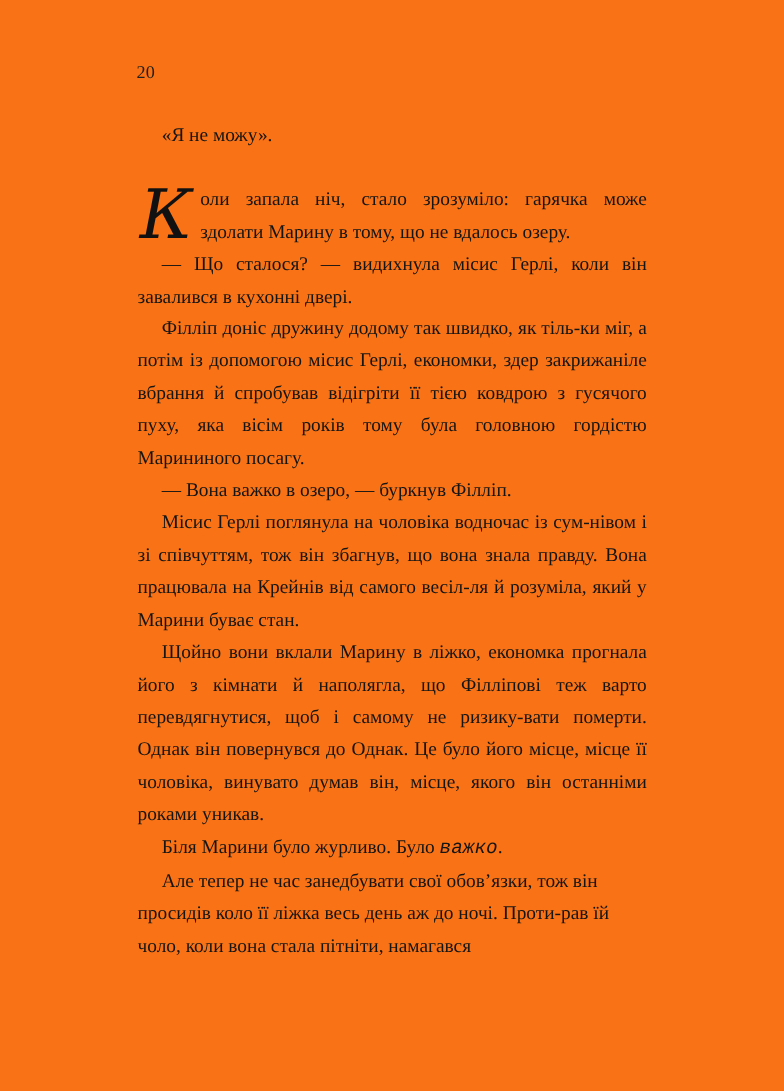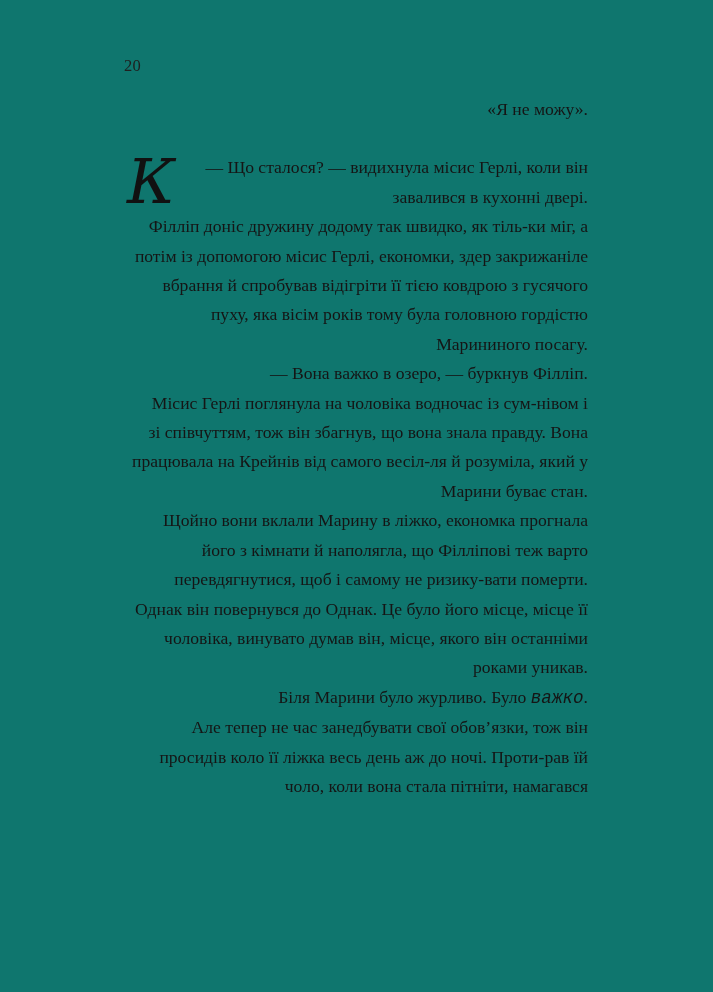--- a/index.html
+++ b/index.html
@@ -12,55 +12,54 @@
     background: #ffffff;
     font-family: "Liberation Serif", "DejaVu Serif", serif;
     color: #1a1a1a;
     overflow: hidden;
   }
 
   .page {
     position: relative;
     width: 713px;
     height: 992px;
-    background: #0f766e;
+    background: #f97316;
     box-sizing: border-box;
   }
 
   .folio {
     position: absolute;
     left: 124px;
     top: 58px;
     font-size: 16.5px;
     line-height: 1;
     color: #1f1f1f;
     letter-spacing: 0.3px;
   }
 
   .textblock {
     position: absolute;
     left: 125px;
-    top: 95px;
+    top: 108px;
     width: 463px;
   }
 
   p {
     margin: 0;
     font-size: 17.6px;
     line-height: 29.4px;
     text-align: justify;
     text-justify: inter-word;
     color: #151515;
     hyphens: manual;
     -webkit-hyphens: manual;
   }
 
   p.indent {
     text-indent: 22px;
-    text-align: right;
   }
 
   
   .gap {
     height: 29px;
   }
 
   
   .dropcap-para {
     position: relative;
@@ -96,21 +95,21 @@
   <div class="folio">20</div>
 
   <div class="textblock">
 
     <p class="indent">«Я не можу».</p>
 
 
     <div class="gap"></div>
 
     <p class="dropcap-para">
-      <span class="dropcap">К</span>
+      <span class="dropcap">К</span><span>оли запала ніч, стало зрозуміло: гарячка може здолати Марину в тому, що не вдалось озеру.</span>
     </p>
 
     <p class="indent">— Що сталося? — видихнула місис Герлі, коли він завалився в кухонні двері.</p>
 
     <p class="indent">Філліп доніс дружину додому так швидко, як тіль-​ки міг, а потім із допомогою місис Герлі, економки, здер закрижаніле вбрання й спробував відігріти її тією ковдрою з гусячого пуху, яка вісім років тому була головною гордістю Марининого посагу.</p>
 
 
     <p class="indent">— Вона важко в озеро, — буркнув Філліп.</p>
 
     <p class="indent">Місис Герлі поглянула на чоловіка водночас із сум-​нівом і зі співчуттям, тож він збагнув, що вона знала правду. Вона працювала на Крейнів від самого весіл-​ля й розуміла, який у Марини буває стан.</p>

